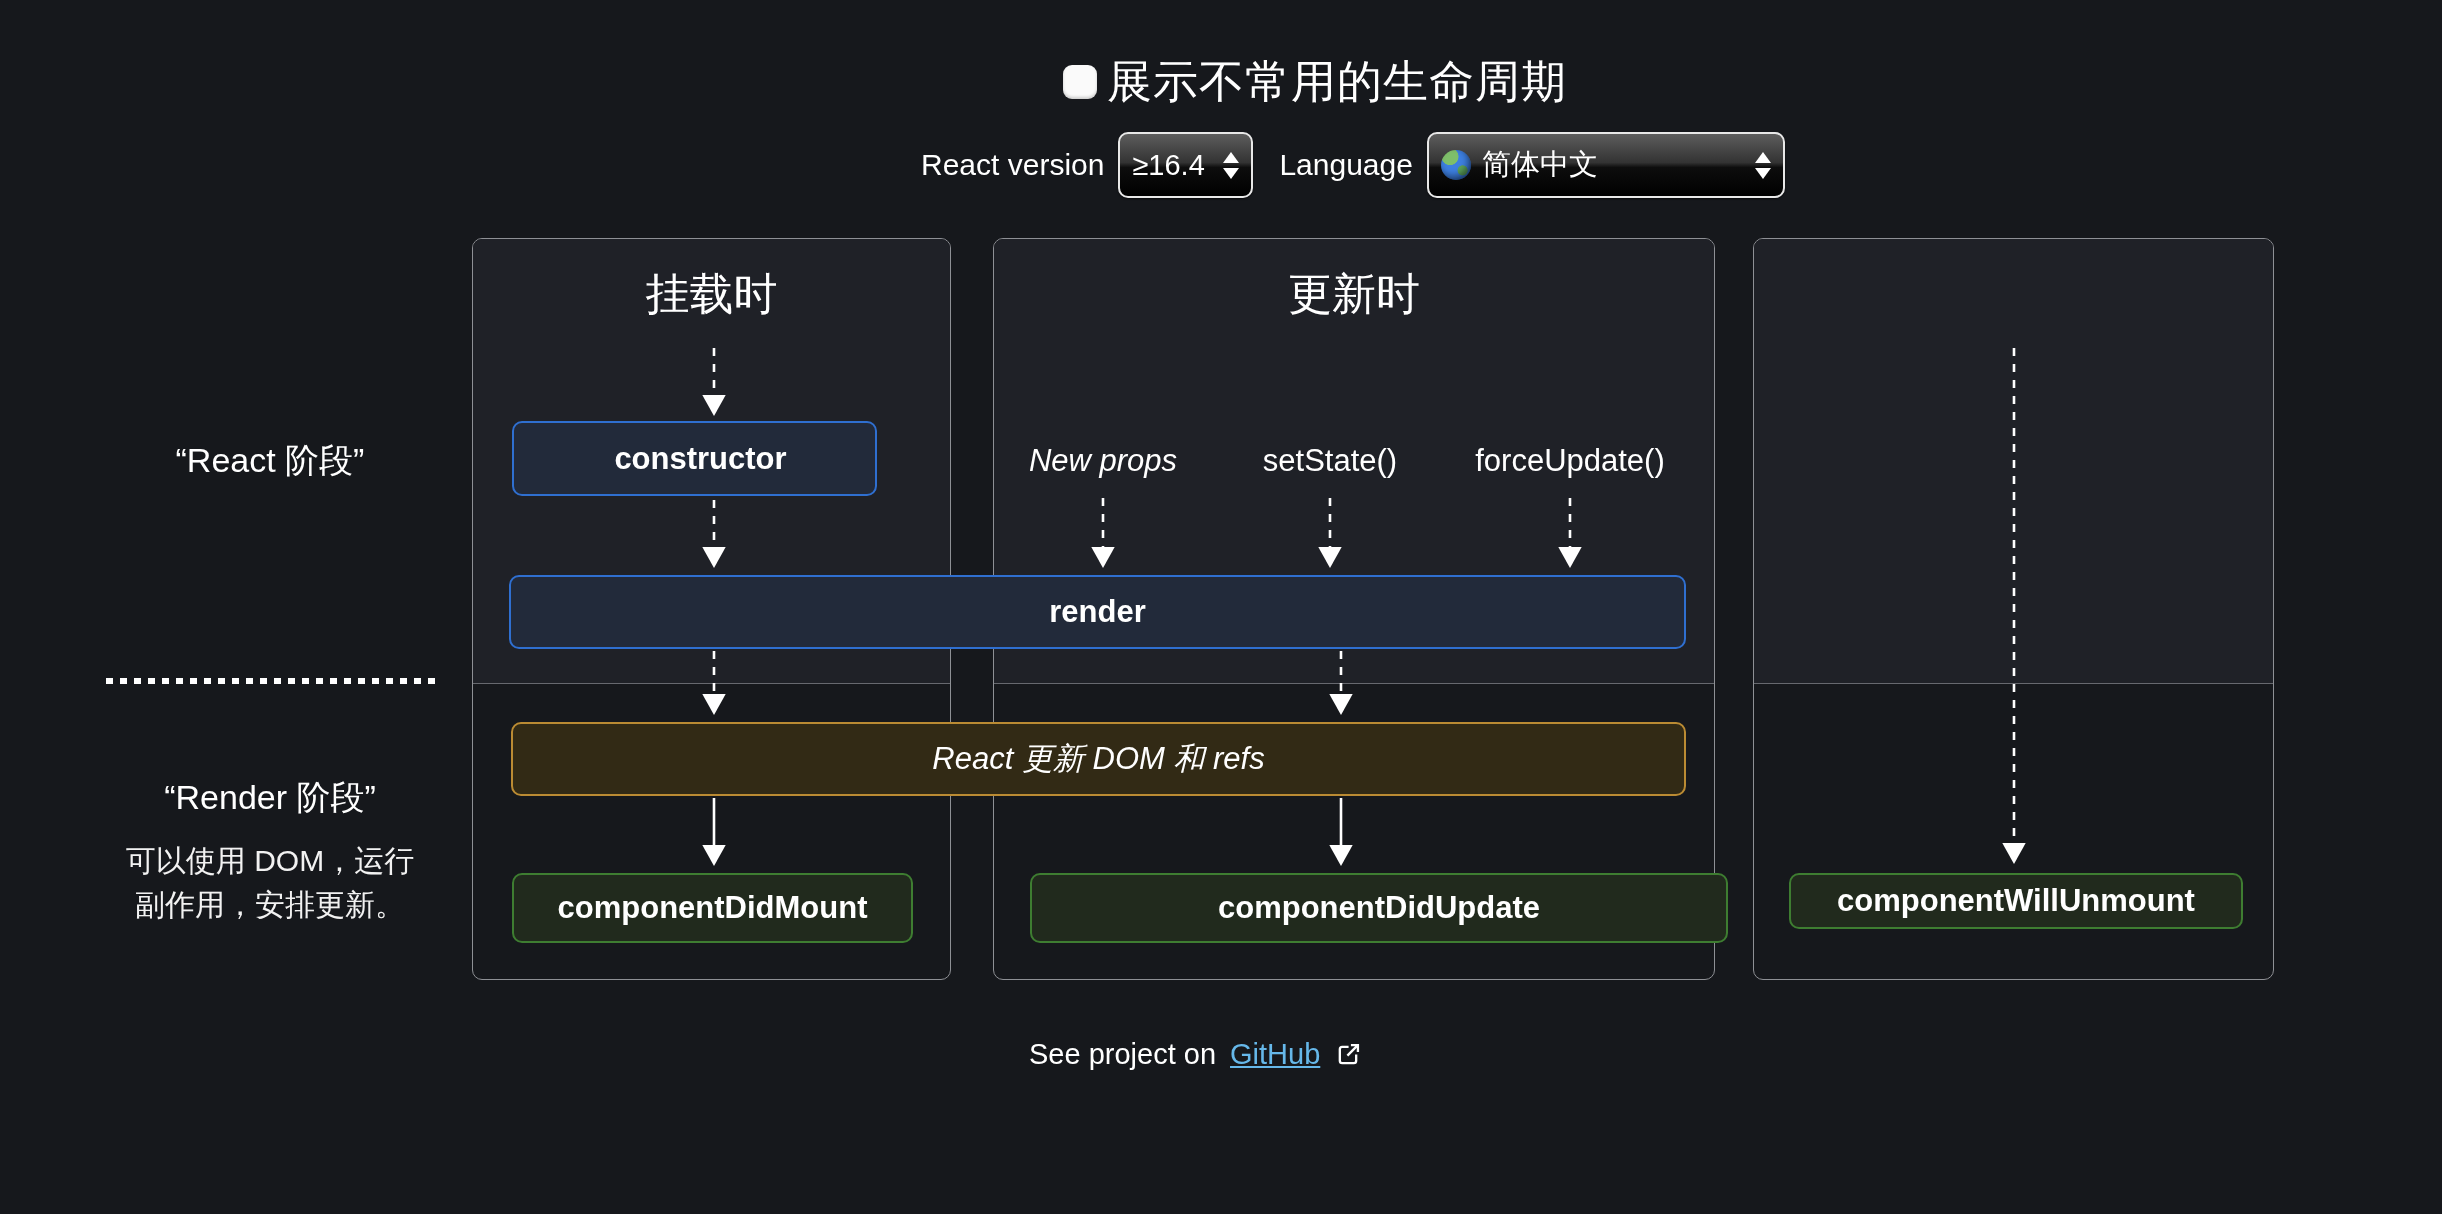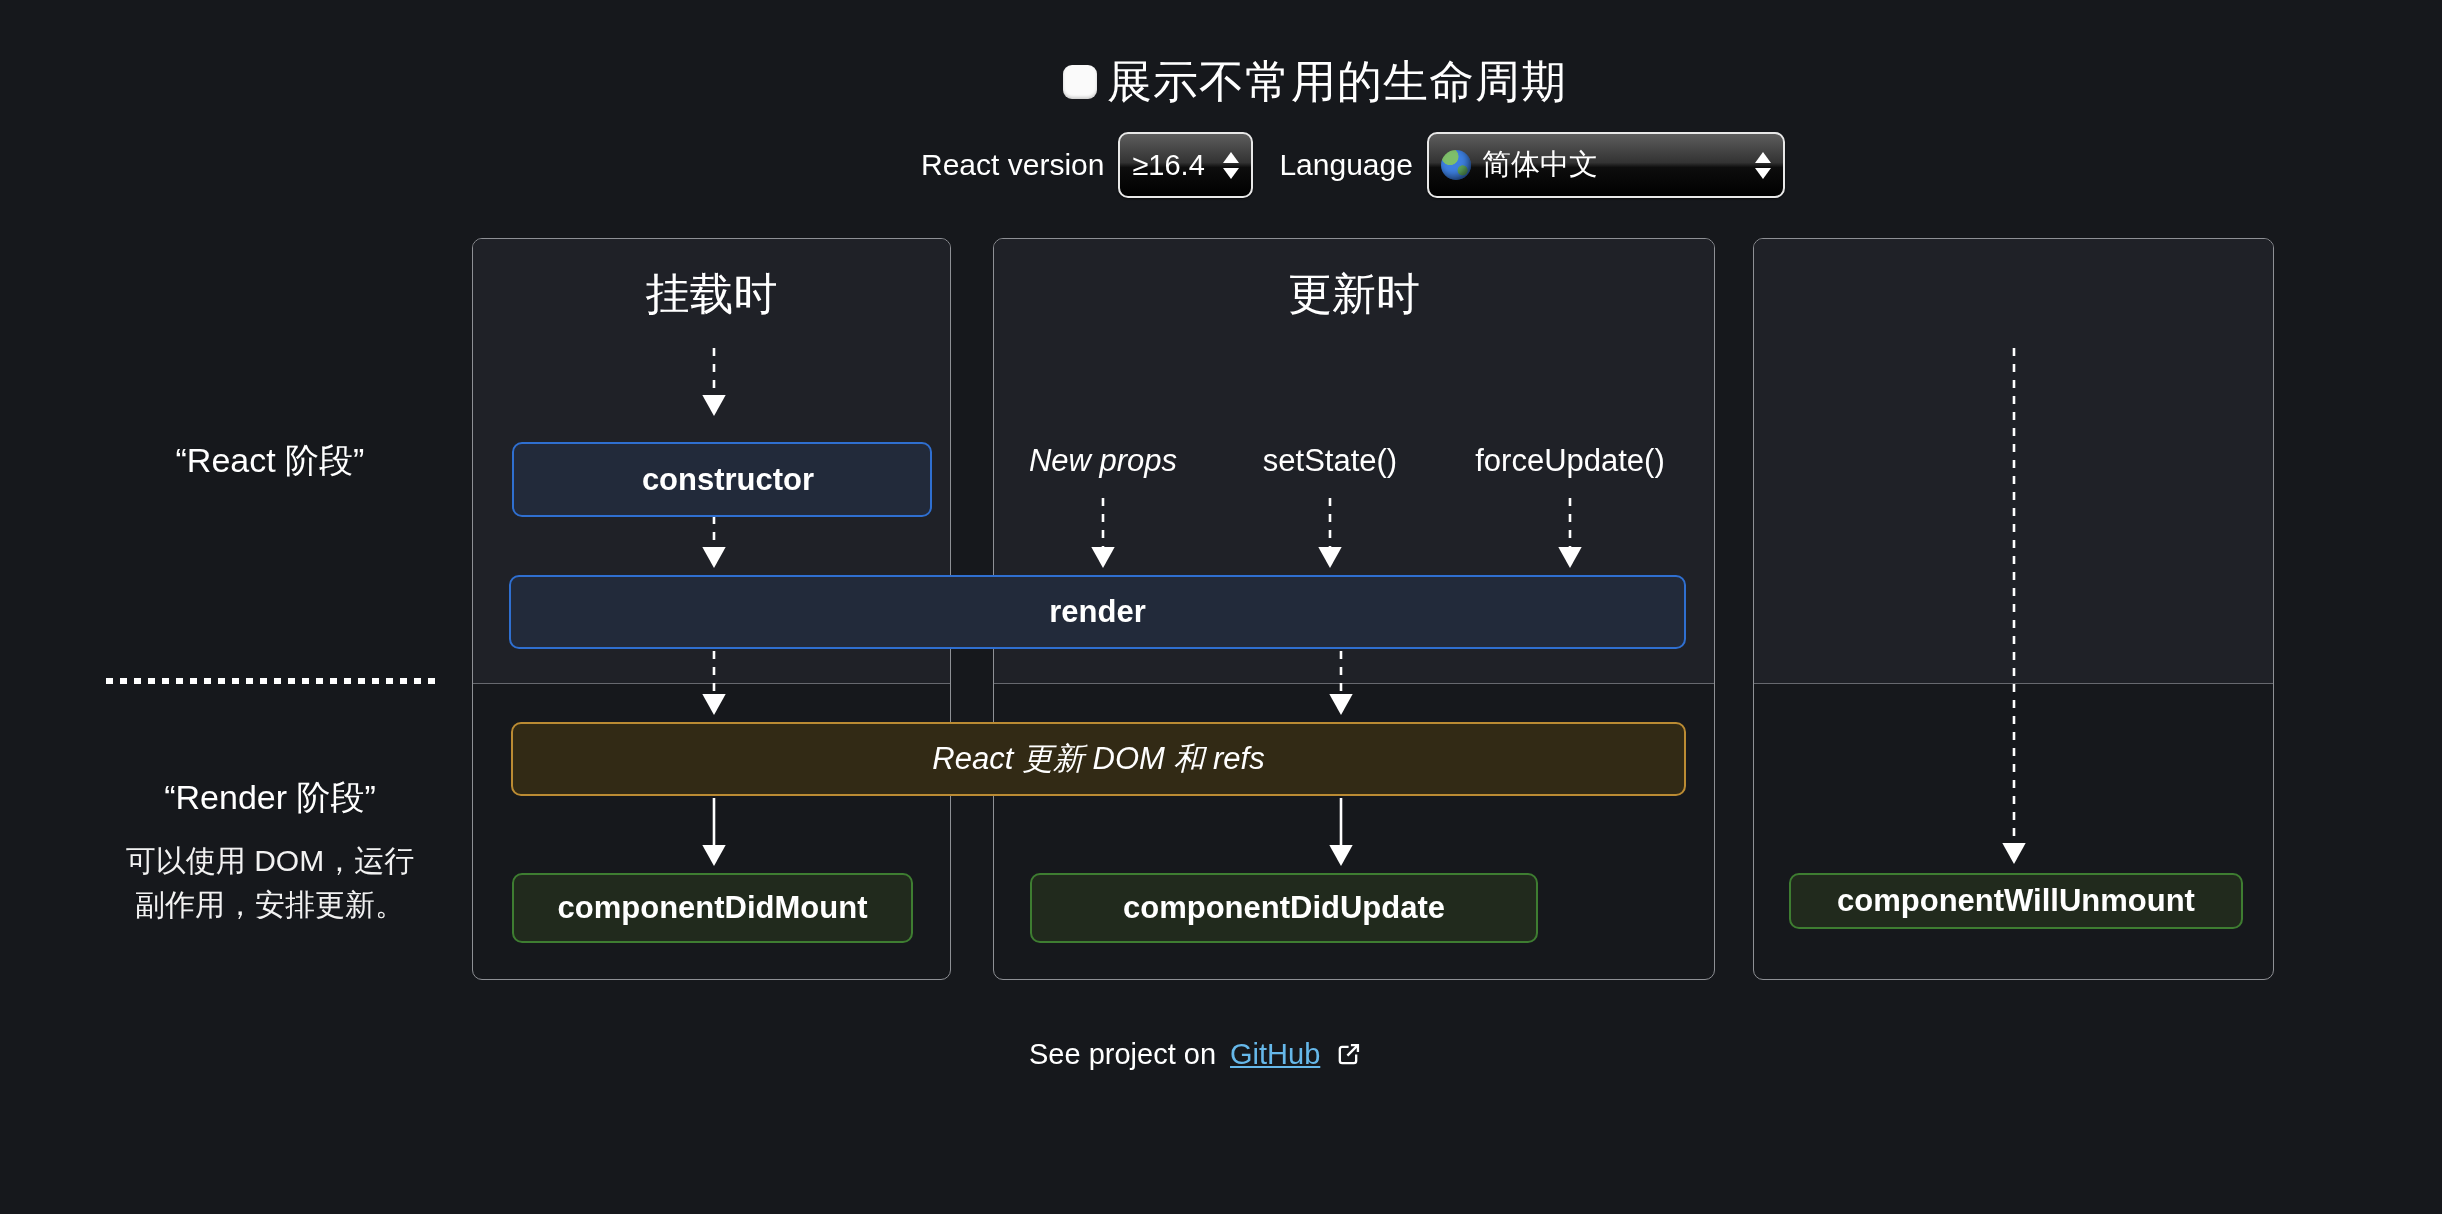--- a/index.html
+++ b/index.html
@@ -53,25 +53,25 @@
   .panel-updating{left:993px;width:722px;}
   .panel-unmounting{left:1753px;width:521px;}
   .trigger{position:absolute;top:443px;transform:translateX(-50%);font-size:31px;white-space:nowrap;}
   .trigger.italic{font-style:italic;}
   
   .method-box{position:absolute;display:flex;align-items:center;justify-content:center;
     border-radius:10px;font-size:31px;font-weight:700;white-space:nowrap;z-index:4;}
   .box-blue{background:var(--blue-bg);border:2.5px solid var(--blue);}
   .box-gold{background:var(--gold-bg);border:2.5px solid var(--gold);font-weight:400;font-style:italic;}
   .box-green{background:var(--green-bg);border:2.5px solid var(--green);}
-  .box-constructor{left:512px;top:442px;width:420px;height:75px;padding-left:12px;}
+  .box-constructor{left:512px;top:421px;width:365px;height:75px;padding-left:12px;}
   .box-render{left:509px;top:575px;width:1177px;height:74px;}
   .box-react-updates{left:511px;top:722px;width:1175px;height:74px;}
   .box-cdm{left:512px;top:873px;width:401px;height:70px;}
-  .box-cdu{left:1030px;top:873px;width:508px;height:70px;}
+  .box-cdu{left:1030px;top:873px;width:698px;height:70px;}
   .box-cwu{left:1789px;top:873px;width:454px;height:56px;}
   
   svg.arrows{position:absolute;left:0;top:0;z-index:3;pointer-events:none;}
   
   .footer{position:absolute;left:1029px;top:1038px;display:flex;align-items:center;gap:14px;font-size:29px;}
   .footer a{color:var(--link);text-decoration:underline;cursor:pointer;}
   .ext-icon{width:28px;height:28px;display:inline-block;}
 </style>
 </head>
 <body>

